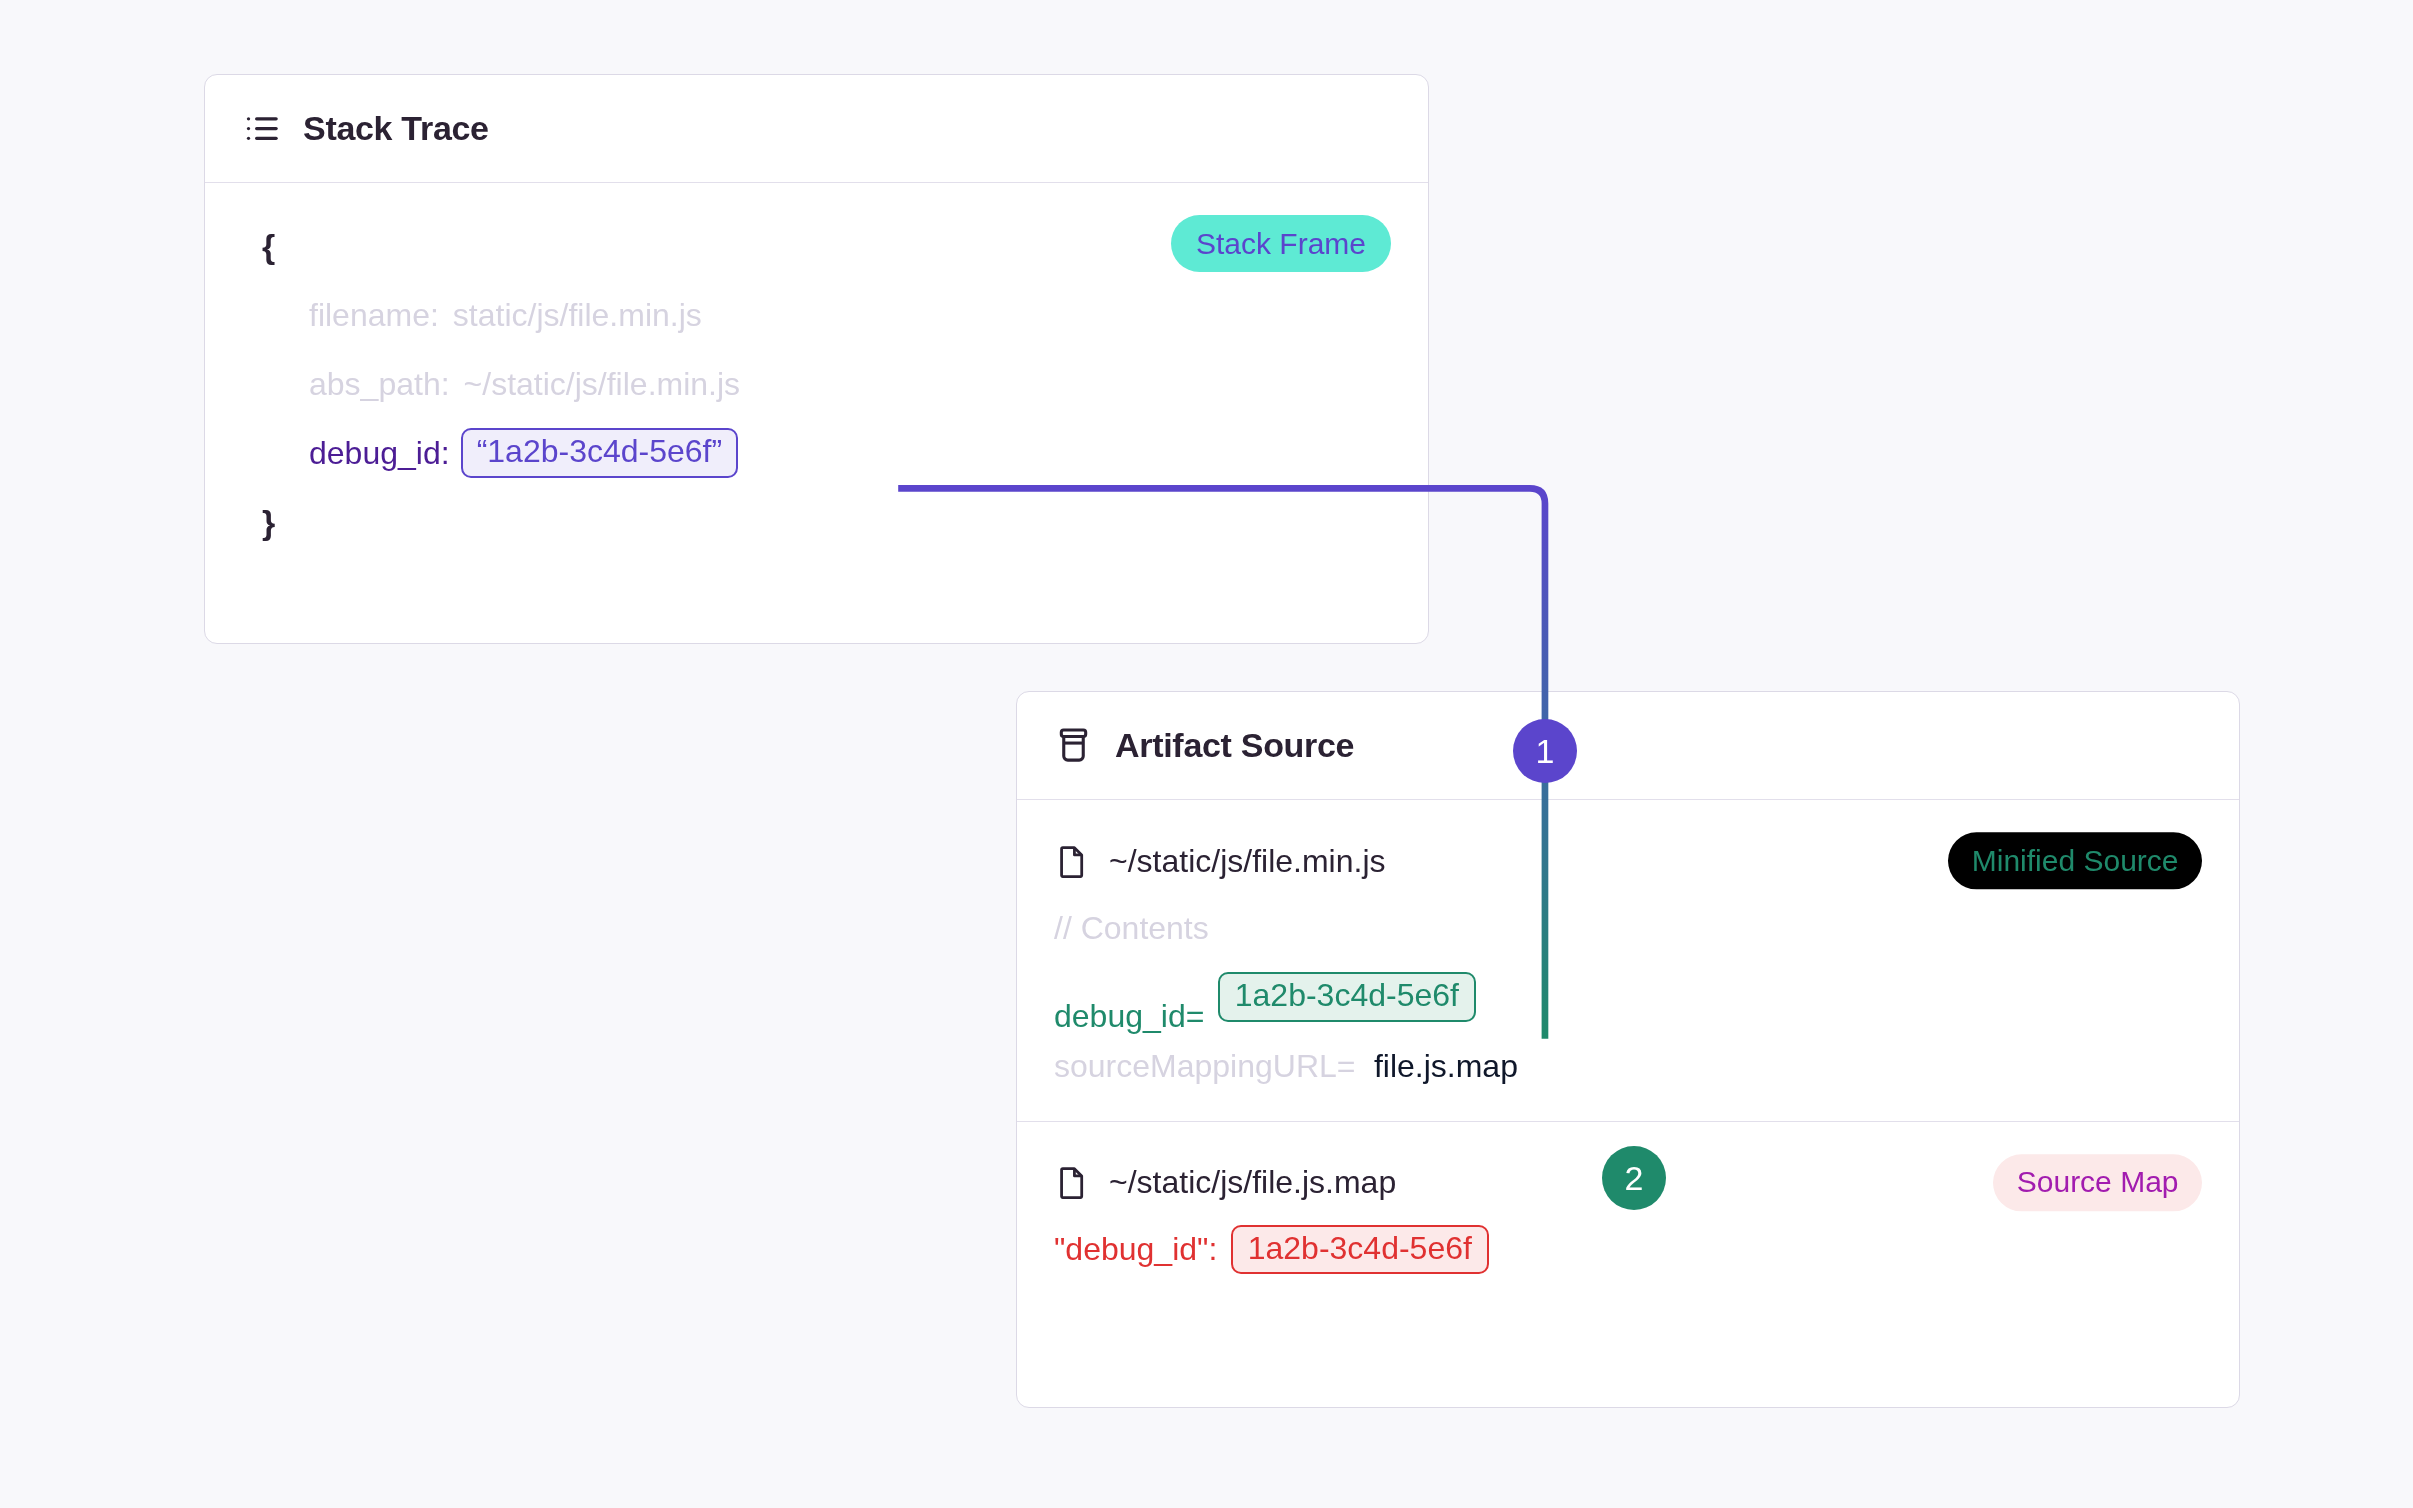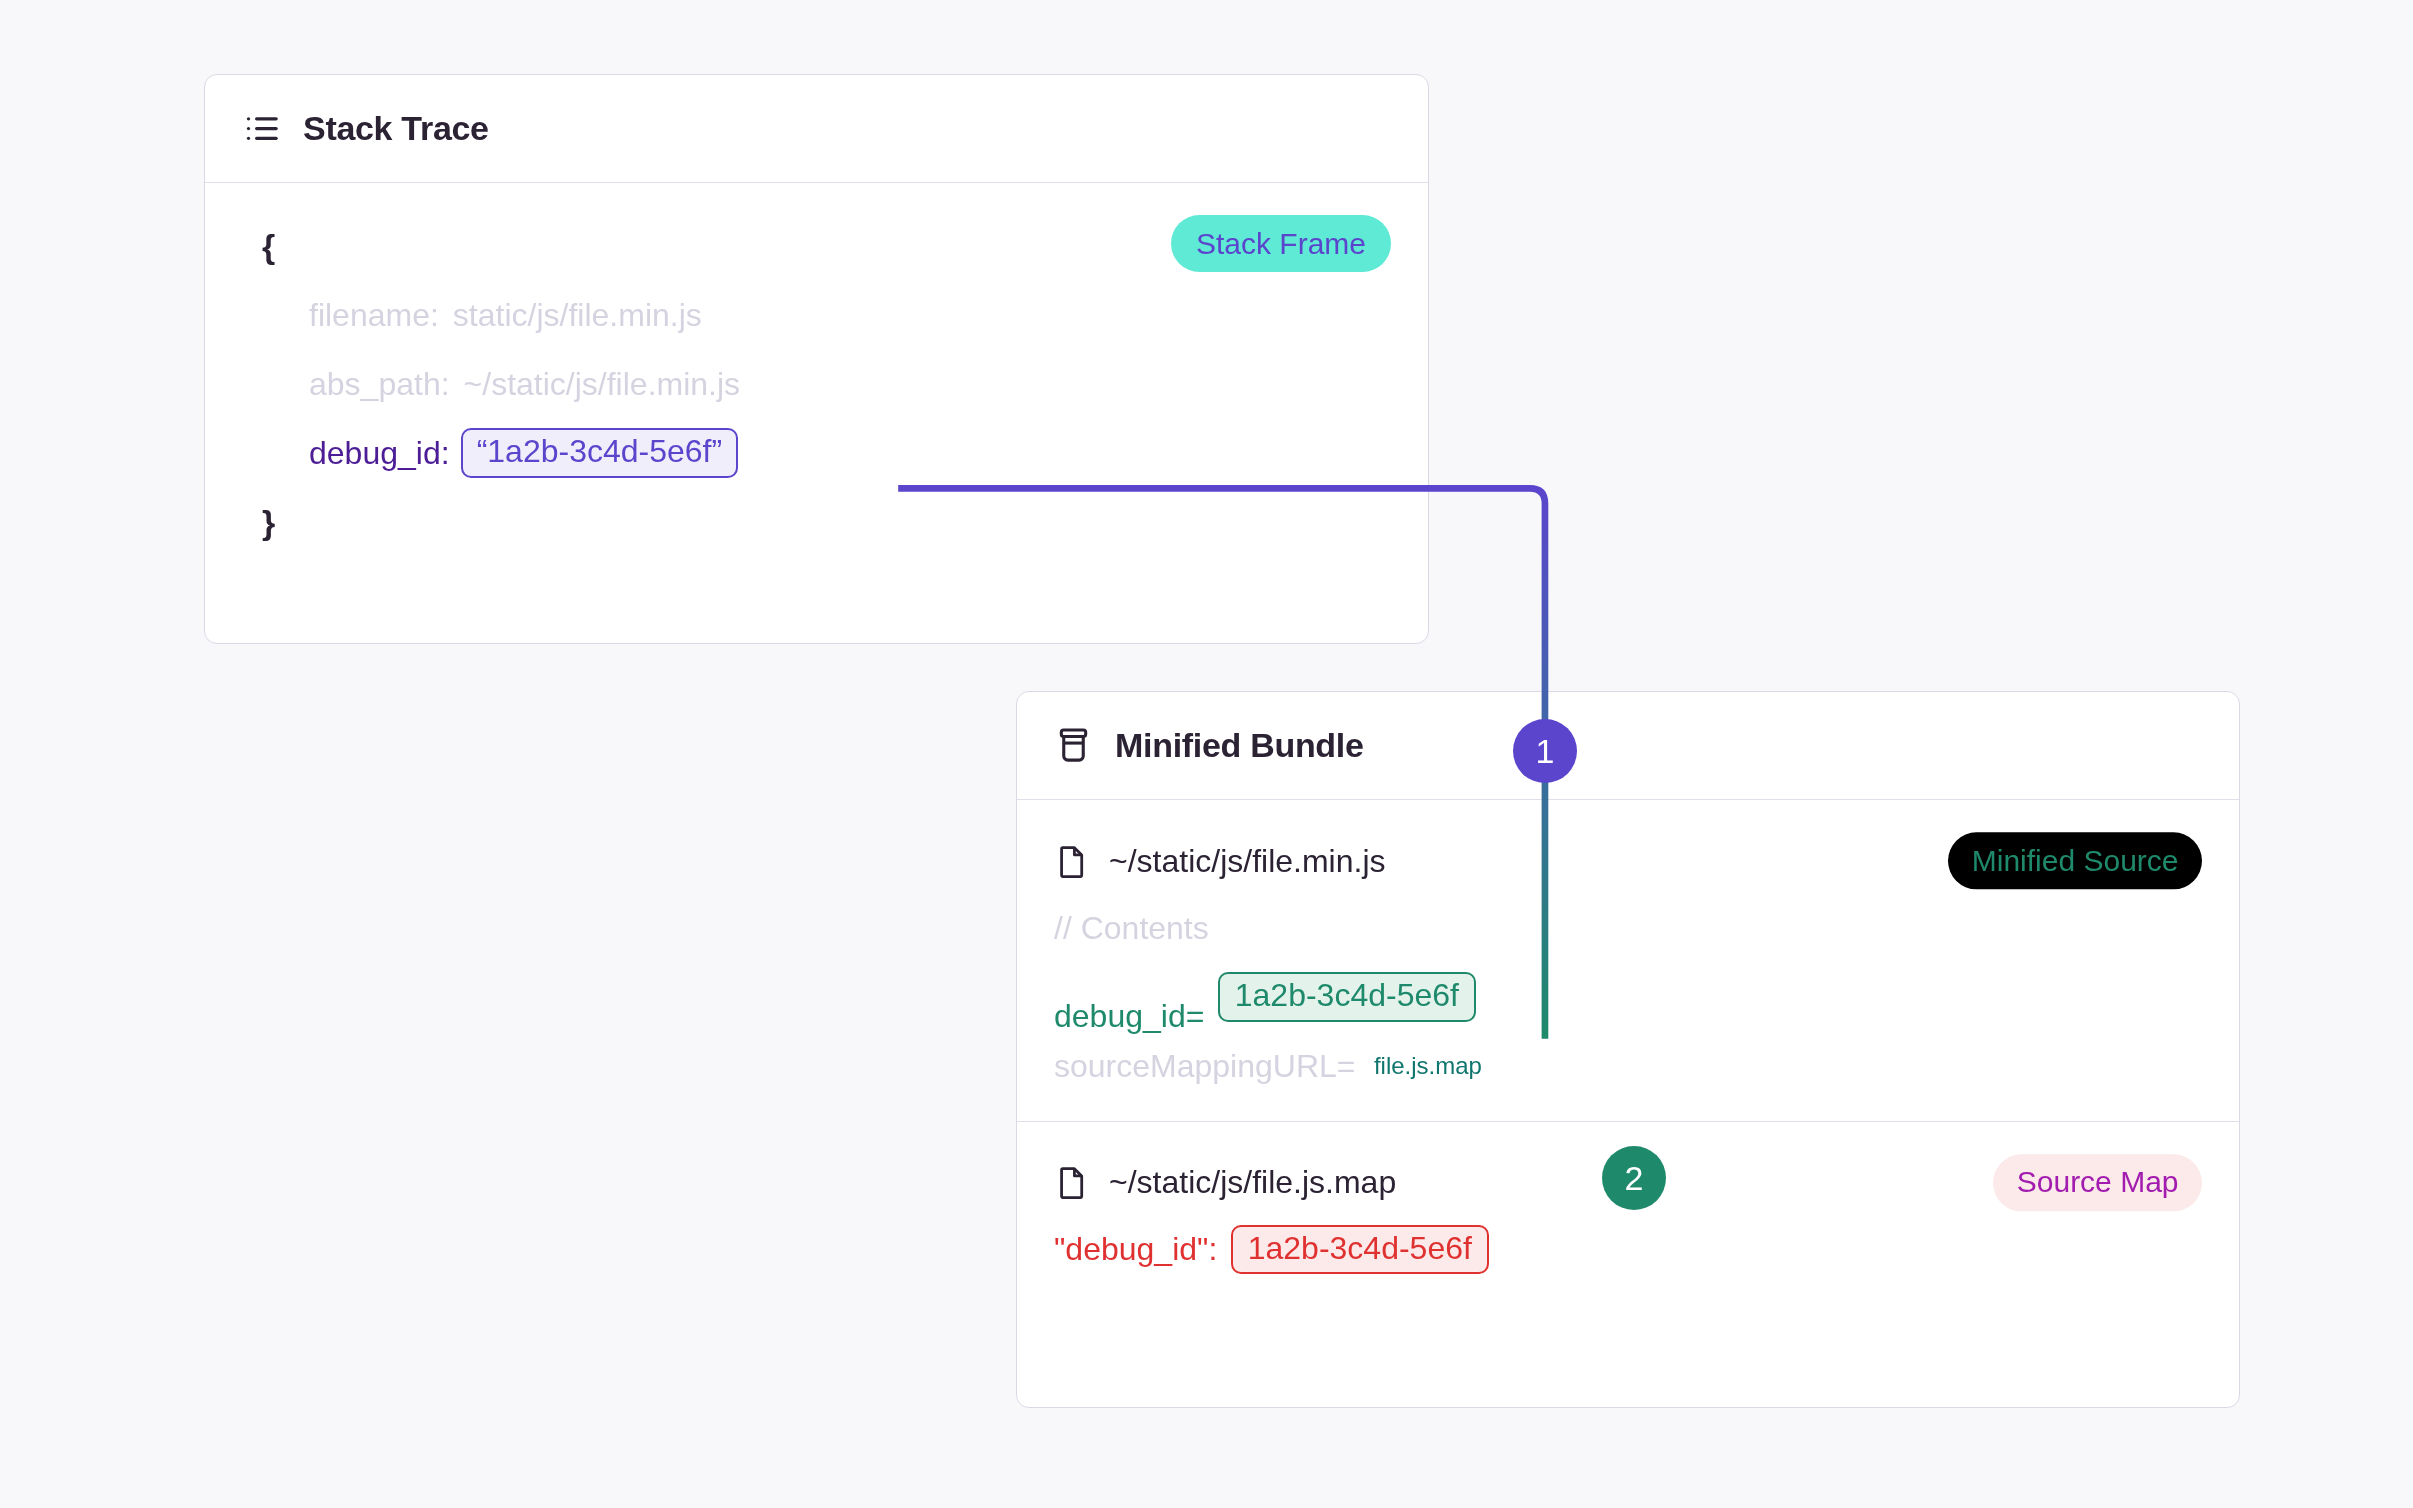--- a/index.html
+++ b/index.html
@@ -135,22 +135,22 @@
     align-items: center;
     height: 69px;
     padding-left: 0px;
     white-space: nowrap;
   }
   .muted {
     font-size: 32px;
     color: #D6D3E0;
   }
   .muted2 {
-    font-size: 24px;
-    color: #0f766e;
+    font-size: 32px;
+    color: #0f172a;
     margin-left: 18.4px;
   }
   .green-key {
     font-size: 32px;
     color: #1F8A6B;
     margin-top: 39px;
   }
   .chip-green {
     display: inline-block;
     margin-left: 13.4px;
@@ -292,21 +292,21 @@
 <div class="card" id="artifact-bundle-card">
 
   <div class="card-header">
     <span class="icon">
       <svg width="39" height="39" viewBox="0 0 24 24" fill="none" stroke="#2B2233" stroke-width="1.9" stroke-linejoin="round">
         <rect x="4.5" y="2.5" width="15" height="4" rx="1.4"></rect>
         <path d="M6 6.5 v12 a2.5 2.5 0 0 0 2.5 2.5 h7 a2.5 2.5 0 0 0 2.5 -2.5 v-12"></path>
         <line x1="6" y1="10.5" x2="18" y2="10.5"></line>
       </svg>
     </span>
-    <span class="card-title">Minified Bundle</span>
+    <span class="card-title">Artifact Source</span>
   </div>
 
   <div class="file-section">
     <div class="file-row">
       <span class="icon">
         <svg width="35" height="35" viewBox="0 0 24 24" fill="none" stroke="#2B2233" stroke-width="1.9" stroke-linejoin="round">
           <path d="M6 2.5 h8 l5 5 v14 a0.8 0.8 0 0 1 -0.8 0.8 H6 a0.8 0.8 0 0 1 -0.8 -0.8 V3.3 A0.8 0.8 0 0 1 6 2.5 z"></path>
           <path d="M14 2.5 v5 h5"></path>
         </svg>
       </span>

